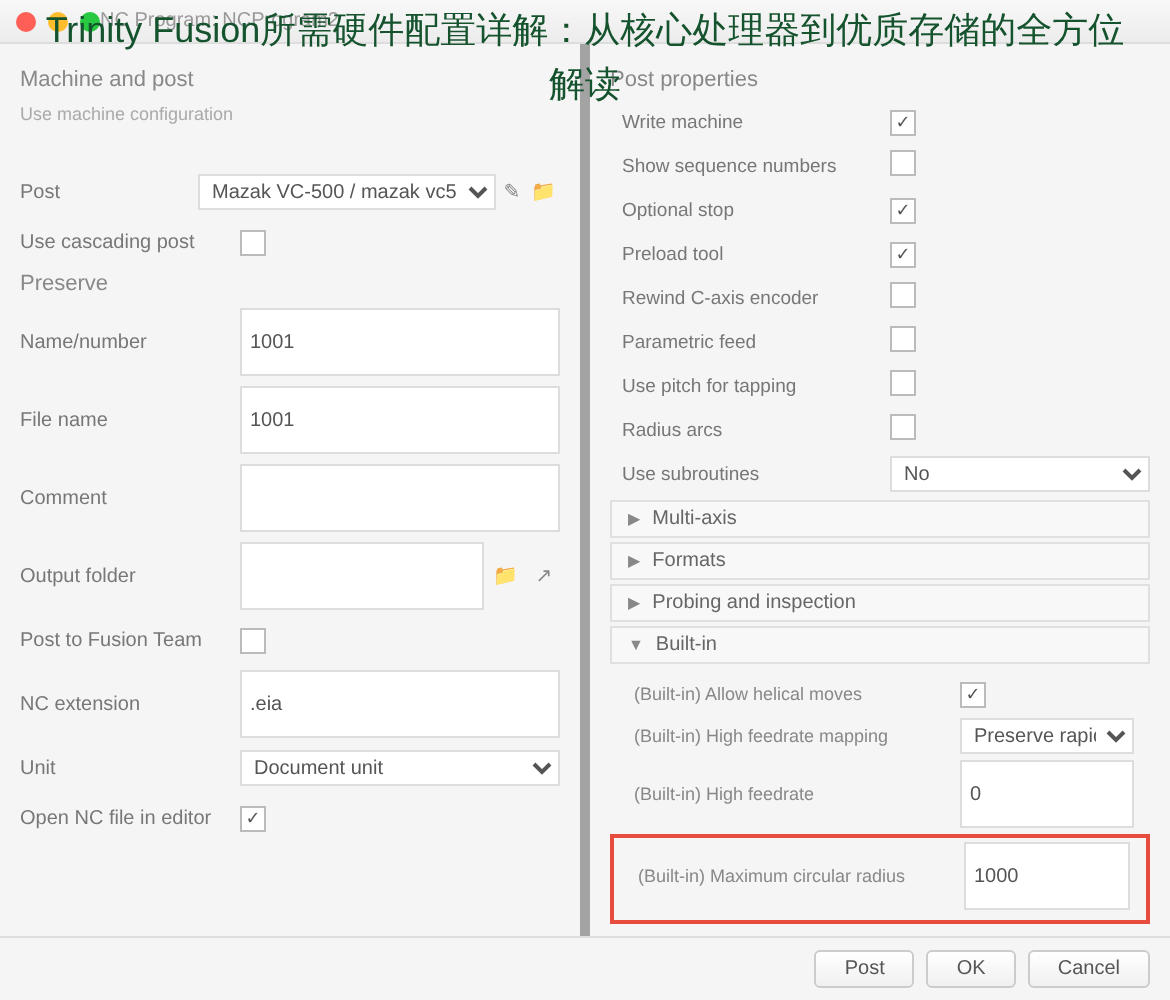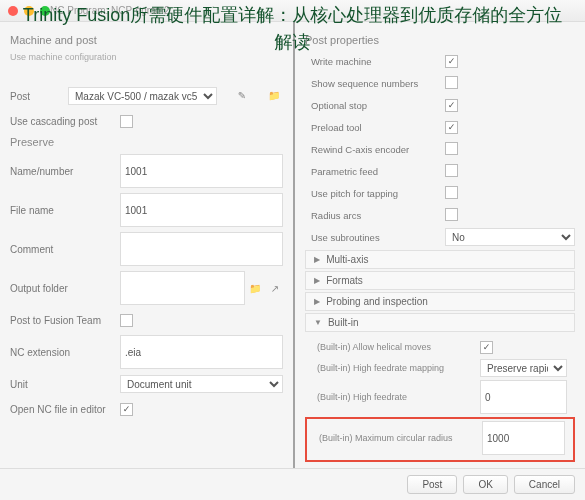--- a/index.html
+++ b/index.html
@@ -6,21 +6,21 @@
 body{width:585px;height:500px;background:#f0f0f0;font-size:10px;color:#555;overflow:hidden;position:relative}
 .overlay-title{position:absolute;top:2px;left:20px;right:20px;font-size:18px;color:#14532d;text-align:center;line-height:1.5;z-index:10;font-weight:400}
 .window{background:#f5f5f5;width:100%;height:100%;display:flex;flex-direction:column}
 .titlebar{height:22px;display:flex;align-items:center;padding:0 8px;background:linear-gradient(#f8f8f8,#ececec);border-bottom:1px solid #ddd}
 .traffic{display:flex;gap:6px}
 .traffic span{width:10px;height:10px;border-radius:50%}
 .tl-close{background:#ff5f57}.tl-min{background:#ffbd2e}.tl-max{background:#28c940}
 .titlebar-title{flex:1;color:#999;font-size:10px}
 .content{display:flex;flex:1;overflow:hidden}
 .col{padding:8px 10px;overflow-y:auto}
-.col-left{width:295px;border-right:2px solid #a3a3a3}
+.col-left{width:295px;border-right:5px solid #a3a3a3}
 .col-right{flex:1}
 .section-title{font-size:11px;color:#888;margin:4px 0 6px;font-weight:400}
 .subtitle{font-size:9px;color:#aaa;margin-bottom:24px}
 .row{display:flex;align-items:center;margin-bottom:5px;min-height:20px}
 .row label{width:110px;color:#777;font-size:10px}
 .row .ctrl{flex:1;display:flex;align-items:center;gap:3px}
 input[type=text]{width:100%;height:18px;border:1px solid #ddd;background:#fff;padding:16px 4px;font-size:10px;color:#555}
 .chk{width:13px;height:13px;border:1px solid #bbb;background:#fff;display:inline-flex;align-items:center;justify-content:center;font-size:9px;color:#555}
 .chk.on::after{content:"✓"}
 select{height:18px;border:1px solid #ddd;background:#fff;font-size:10px;padding:0 2px;color:#555}
@@ -31,21 +31,21 @@
 .accordion{border:1px solid #e0e0e0;background:#f8f8f8;margin-bottom:2px;padding:3px 8px;display:flex;align-items:center;gap:6px;font-size:10px;color:#666}
 .accordion .arrow{font-size:8px;color:#888}
 .builtin-content{padding:4px 0}
 .bi-row{display:flex;align-items:center;margin-bottom:3px;min-height:18px}
 .bi-row label{width:175px;color:#888;font-size:9px;padding-left:12px}
 .bi-row .bv{flex:1;padding-right:8px}
 .bi-row input[type=text]{height:17px}
 .highlight-box{border:2px solid #e74c3c;padding:2px 0;margin:2px 0}
 .btnbar{display:flex;justify-content:flex-end;gap:6px;padding:6px 10px;border-top:1px solid #ddd;background:#f5f5f5}
 .btn{padding:3px 14px;border:1px solid #ccc;background:linear-gradient(#fff,#f0f0f0);font-size:10px;color:#555;border-radius:3px}
-.sel-wrap{display:flex;gap:17px;width:100%}
+.sel-wrap{display:flex;align-items:center;gap:0;width:100%}
 </style>
 </head>
 <body>
 
 <div class="overlay-title">Trinity Fusion所需硬件配置详解：从核心处理器到优质存储的全方位解读</div>
 
 <div class="window">
   <div class="titlebar">
     <div class="traffic">
       <span class="tl-close"></span>

